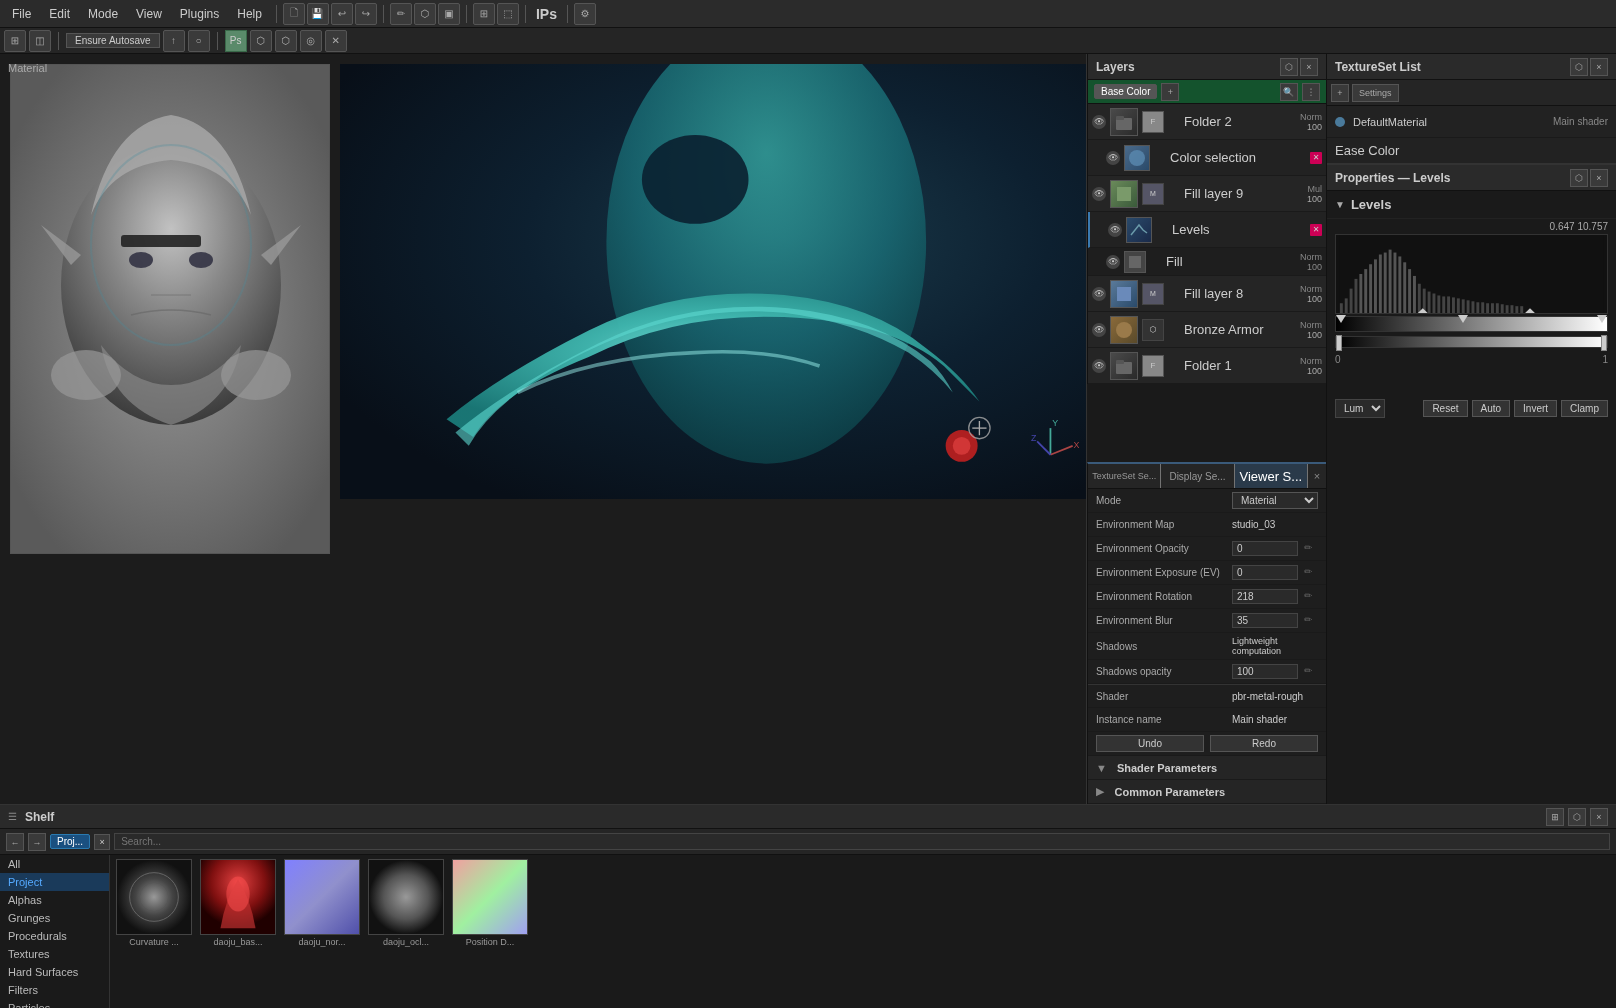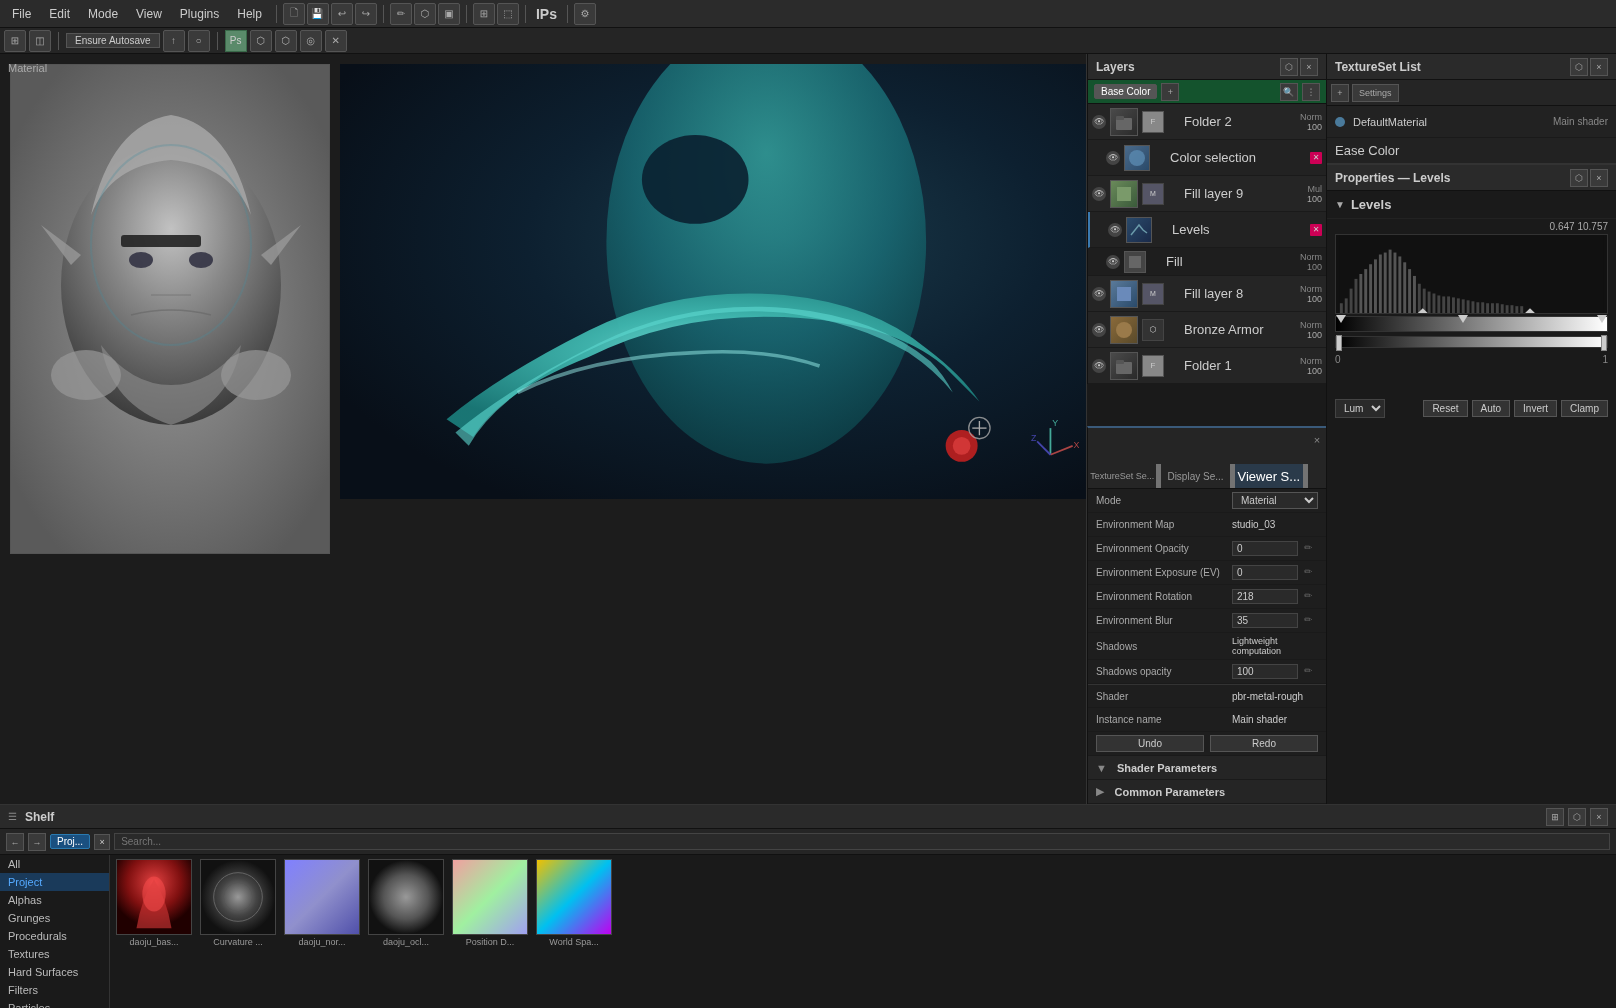--- a/index.html
+++ b/index.html
@@ -45,21 +45,21 @@
     .layer-eye { width: 14px; height: 14px; background: #444; border-radius: 7px; display: flex; align-items: center; justify-content: center; font-size: 8px; cursor: pointer; }
     .layer-icon { width: 28px; height: 28px; background: #333; border: 1px solid #555; display: flex; align-items: center; justify-content: center; font-size: 8px; overflow: hidden; }
     .layer-name { flex: 1; font-size: 13px; color: #ccc; margin-left: 16px; }
     .layer-blend { font-size: 9px; color: #888; }
     .layer-opacity { font-size: 9px; color: #aaa; margin-left: 2px; }
     .layer-close { width: 12px; height: 12px; background: #c05; display: flex; align-items: center; justify-content: center; font-size: 8px; cursor: pointer; border-radius: 1px; }
 
     
     #viewer-panel { background: #1e1e1e; border-left: 1px solid #111; border-top: 1px solid #333; }
     .viewer-tabs { display: flex; background: #252525; border-bottom: 1px solid #111; }
-    .viewer-tab { flex: 1; height: 24px; display: flex; align-items: center; justify-content: center; font-size: 10px; color: #999; cursor: pointer; border-right: 5px solid #737373; margin-top: 36px; }
+    .viewer-tab { flex: 1; height: 24px; display: flex; align-items: center; justify-content: center; font-size: 10px; color: #999; cursor: pointer; border-right: 1px solid #737373; }
     .viewer-tab.active { background: #2a3a4a; color: #fff; }
 
     .viewer-row { display: flex; align-items: center; padding: 3px 8px; gap: 6px; border-bottom: 1px solid #1a1a1a; min-height: 24px; }
     .viewer-label { width: 130px; color: #aaa; font-size: 10px; flex-shrink: 0; }
     .viewer-value { flex: 1; background: #2a2a2a; border: 1px solid #444; padding: 1px 4px; font-size: 10px; color: #ccc; }
     .viewer-value-text { flex: 1; font-size: 10px; color: #ccc; }
     .edit-icon { width: 14px; height: 14px; color: #666; font-size: 10px; cursor: pointer; }
 
     
     #far-right { width: 290px; display: flex; flex-direction: column; background: #1a1a1a; border-left: 1px solid #111; }
@@ -626,39 +626,20 @@
       <div class="shelf-cat">Textures</div>
       <div class="shelf-cat">Hard Surfaces</div>
       <div class="shelf-cat">Filters</div>
       <div class="shelf-cat">Particles</div>
 
     </div>
 
     <div id="shelf-items">
 
       <div class="shelf-item">
-        <div class="shelf-thumb">
-          <svg width="76" height="76" viewBox="0 0 76 76">
-            <defs>
-                <radialGradient id="db1" cx="50%" cy="30%" r="60%">
-                  <stop offset="0%" stop-color="#e04040"></stop>
-                  <stop offset="60%" stop-color="#801010"></stop>
-                  <stop offset="100%" stop-color="#200000"></stop>
-                </radialGradient>
-              </defs>
-            <rect width="76" height="76" fill="url(#db1)"></rect>
-
-            <path d="M20,70 Q25,40 38,20 Q51,40 56,70" fill="#c03030" opacity="0.7"></path>
-            <ellipse cx="38" cy="35" rx="12" ry="18" fill="#ff5050" opacity="0.5"></ellipse>
-          </svg>
-        </div>
-        <span class="shelf-item-name">daoju_bas...</span>
-      </div>
-
-      <div class="shelf-item">
         <div class="shelf-thumb thumb-curvature">
           <svg width="76" height="76" viewBox="0 0 76 76">
             <defs>
                 <radialGradient id="c1" cx="50%" cy="50%" r="50%">
                   <stop offset="0%" stop-color="#999"></stop>
                   <stop offset="50%" stop-color="#444"></stop>
                   <stop offset="100%" stop-color="#111"></stop>
                 </radialGradient>
               </defs>
             <rect width="76" height="76" fill="url(#c1)"></rect>
@@ -666,20 +647,39 @@
             <circle cx="38" cy="38" r="15" fill="none" stroke="#555" stroke-width="1"></circle>
           </svg>
         </div>
         <span class="shelf-item-name">Curvature ...</span>
       </div>
 
       <div class="shelf-item">
         <div class="shelf-thumb">
           <svg width="76" height="76" viewBox="0 0 76 76">
             <defs>
+                <radialGradient id="db1" cx="50%" cy="30%" r="60%">
+                  <stop offset="0%" stop-color="#e04040"></stop>
+                  <stop offset="60%" stop-color="#801010"></stop>
+                  <stop offset="100%" stop-color="#200000"></stop>
+                </radialGradient>
+              </defs>
+            <rect width="76" height="76" fill="url(#db1)"></rect>
+
+            <path d="M20,70 Q25,40 38,20 Q51,40 56,70" fill="#c03030" opacity="0.7"></path>
+            <ellipse cx="38" cy="35" rx="12" ry="18" fill="#ff5050" opacity="0.5"></ellipse>
+          </svg>
+        </div>
+        <span class="shelf-item-name">daoju_bas...</span>
+      </div>
+
+      <div class="shelf-item">
+        <div class="shelf-thumb">
+          <svg width="76" height="76" viewBox="0 0 76 76">
+            <defs>
                 <linearGradient id="dn1" x1="0" y1="0" x2="1" y2="1">
                   <stop offset="0%" stop-color="#8080ff"></stop>
                   <stop offset="50%" stop-color="#9090cc"></stop>
                   <stop offset="100%" stop-color="#5050aa"></stop>
                 </linearGradient>
               </defs>
             <rect width="76" height="76" fill="url(#dn1)"></rect>
           </svg>
         </div>
         <span class="shelf-item-name">daoju_nor...</span>
@@ -710,30 +710,15 @@
                   <stop offset="50%" stop-color="#a0f0a0"></stop>
                   <stop offset="100%" stop-color="#a0a0f0"></stop>
                 </linearGradient>
               </defs>
             <rect width="76" height="76" fill="url(#pd1)"></rect>
           </svg>
         </div>
         <span class="shelf-item-name">Position D...</span>
       </div>
 
-      <div class="shelf-item">
-        <div class="shelf-thumb">
-          <svg width="76" height="76" viewBox="0 0 76 76">
-            <defs>
-                <linearGradient id="ws1" x1="0" y1="0" x2="1" y2="1">
-                  <stop offset="0%" stop-color="#f0c000"></stop>
-                  <stop offset="50%" stop-color="#00c0f0"></stop>
-                  <stop offset="100%" stop-color="#c000f0"></stop>
-                </linearGradient>
-              </defs>
-            <rect width="76" height="76" fill="url(#ws1)"></rect>
-          </svg>
-        </div>
-        <span class="shelf-item-name">World Spa...</span>
-      </div>
     </div>
   </div>
 </div>
 
 </body></html>

